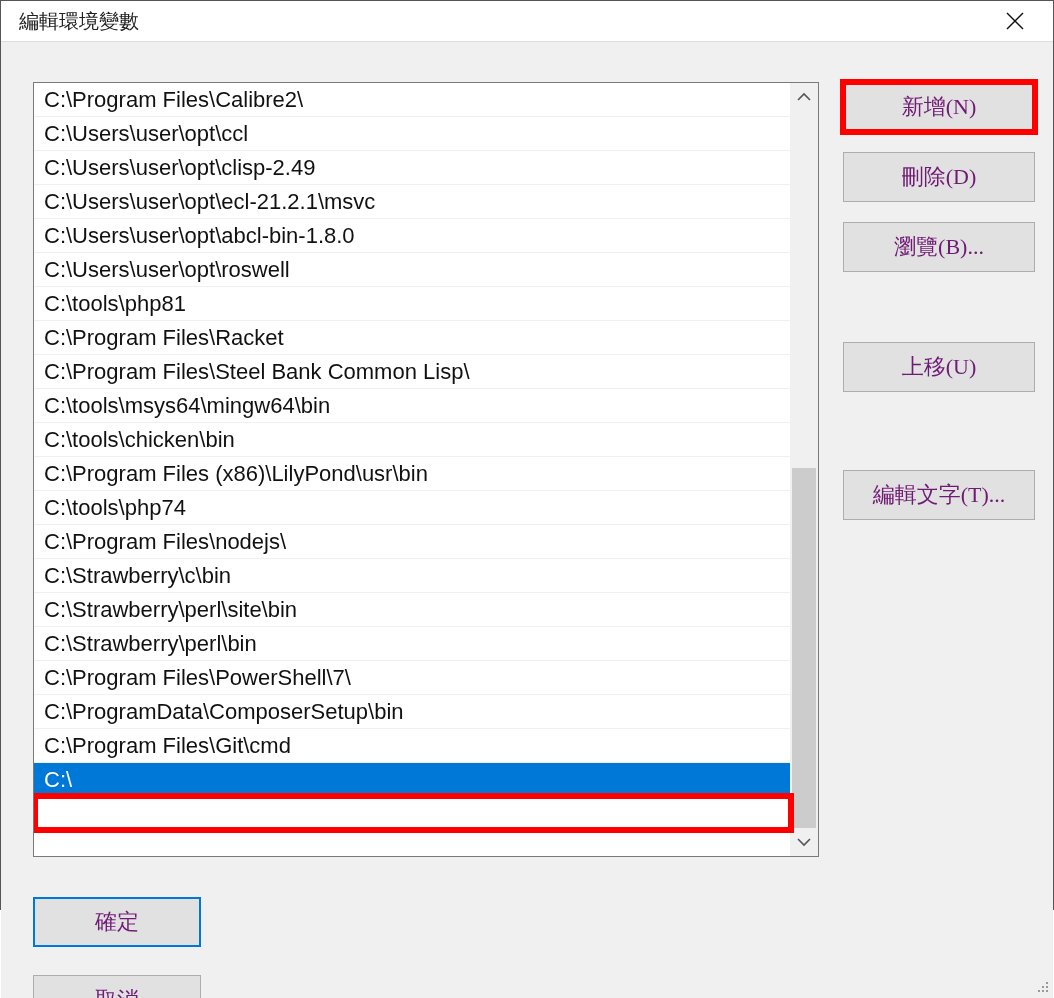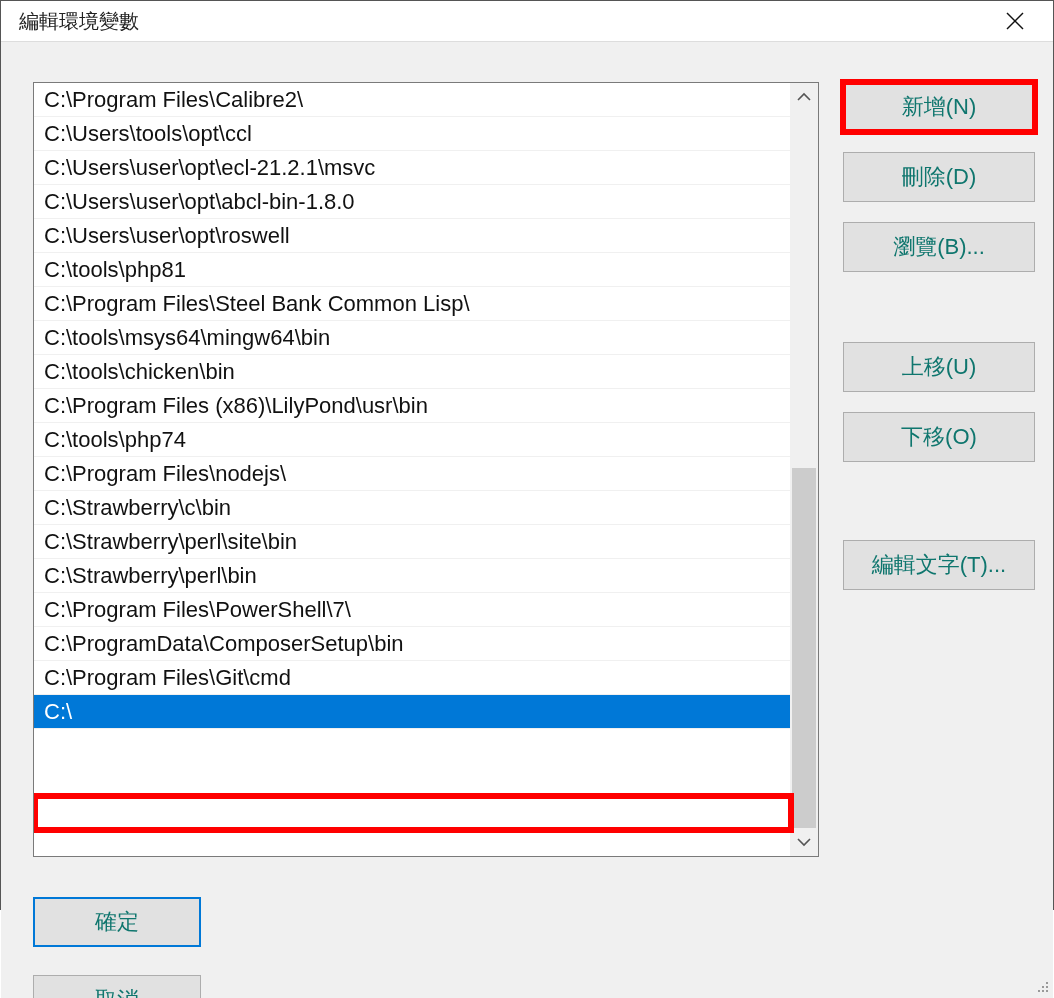--- a/index.html
+++ b/index.html
@@ -114,25 +114,25 @@
       width: 192px;
       display: flex;
       flex-direction: column;
       gap: 20px;
     }
     .btn {
       height: 50px;
       background: #e1e1e1;
       border: 1px solid #adadad;
       font-size: 22px;
-      color: #0f766e;
+      color: #701a75;
       display: flex;
       align-items: center;
       justify-content: center;
-      font-family: Liberation Sans, sans-serif;
+      font-family: Liberation Serif, serif;
       cursor: default;
     }
     .btn.primary {
       background: #e1e1e1;
       border: 2px solid #0078d7;
     }
     .spacer-sm { height: 30px; }
     .spacer-md { height: 38px; }
     .highlight-red {
       outline: 6px solid #ff0000;
@@ -173,25 +173,27 @@
         </svg>
     </div>
   </div>
 
   <div class="content">
     <div class="main-row">
       <div class="list-wrap">
         <div class="listbox">
           <div class="list-items" id="list-items">
               <div class="list-item">C:\Program Files\Calibre2\</div>
-              <div class="list-item">C:\Users\tools\opt\ccl</div>
+              <div class="list-item">C:\Users\user\opt\ccl</div>
+              <div class="list-item">C:\Users\user\opt\clisp-2.49</div>
               <div class="list-item">C:\Users\user\opt\ecl-21.2.1\msvc</div>
               <div class="list-item">C:\Users\user\opt\abcl-bin-1.8.0</div>
               <div class="list-item">C:\Users\user\opt\roswell</div>
               <div class="list-item">C:\tools\php81</div>
+              <div class="list-item">C:\Program Files\Racket</div>
               <div class="list-item">C:\Program Files\Steel Bank Common Lisp\</div>
               <div class="list-item">C:\tools\msys64\mingw64\bin</div>
               <div class="list-item">C:\tools\chicken\bin</div>
               <div class="list-item">C:\Program Files (x86)\LilyPond\usr\bin</div>
               <div class="list-item">C:\tools\php74</div>
               <div class="list-item">C:\Program Files\nodejs\</div>
               <div class="list-item">C:\Strawberry\c\bin</div>
               <div class="list-item">C:\Strawberry\perl\site\bin</div>
               <div class="list-item">C:\Strawberry\perl\bin</div>
               <div class="list-item">C:\Program Files\PowerShell\7\</div>
@@ -215,21 +217,20 @@
           <div class="highlight-red-row" style="left:-2px; right:24px; top:710px; height:40px;"></div>
         </div>
       </div>
 
       <div class="side-buttons">
         <button class="btn highlight-red">新增(N)</button>
         <button class="btn">刪除(D)</button>
         <button class="btn">瀏覽(B)...</button>
         <div class="spacer-sm"></div>
         <button class="btn">上移(U)</button>
-        <button class="btn">下移(O)</button>
         <div class="spacer-md"></div>
         <button class="btn">編輯文字(T)...</button>
       </div>
     </div>
 
     <div class="footer">
       <button class="btn primary">確定</button>
       <button class="btn">取消</button>
     </div>
   </div>

